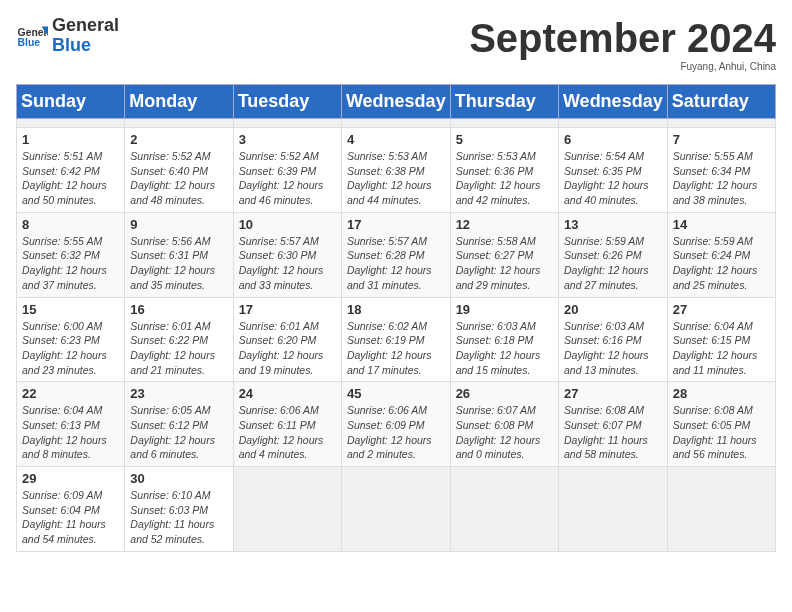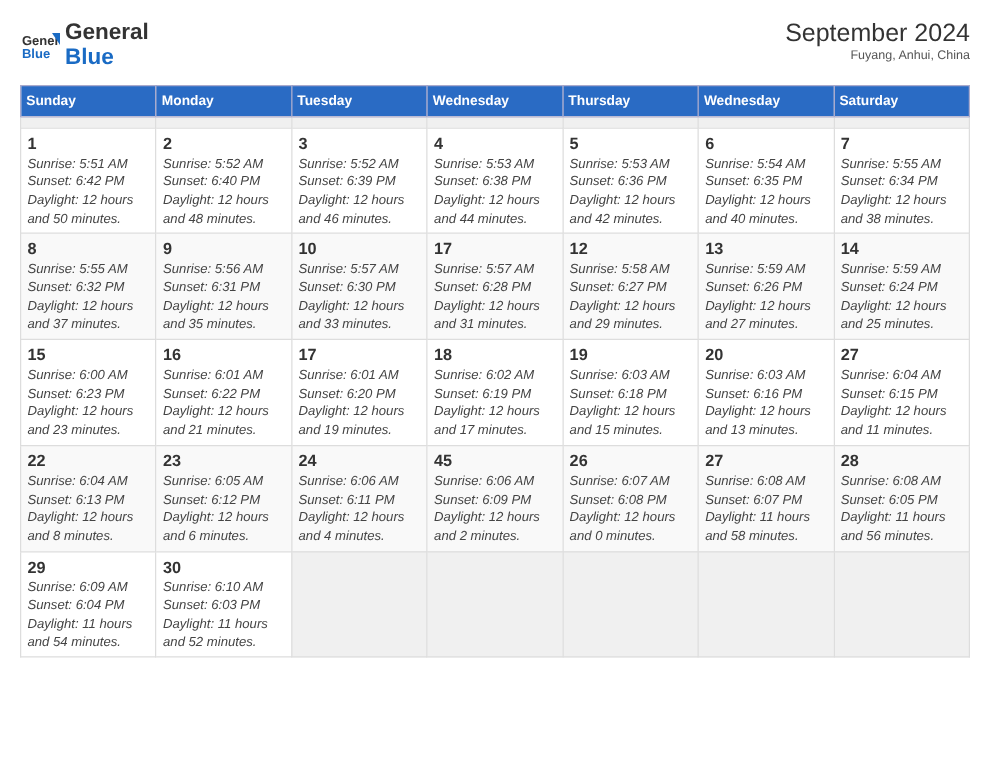--- a/index.html
+++ b/index.html
@@ -31,41 +31,41 @@
       color: #1a6bc4;
     }
     .logo-icon {
       width: 32px;
       height: 32px;
     }
     .title-block {
       text-align: right;
     }
     .month-title {
-      font-size: 20px;
-      font-weight: normal;
+      font-size: 40px;
+      font-weight: bold;
       color: #333;
     }
     .subtitle {
       font-size: 10px;
       color: #555;
     }
     table {
       width: 100%;
       border-collapse: collapse;
       font-size: 11px;
     }
     thead tr {
       background-color: #2a6bc4;
       color: #fff;
     }
     thead th {
       padding: 6px 4px;
       text-align: left;
-      font-size: 11px;
+      font-size: 18px;
       font-weight: bold;
       border: 1px solid #aac;
     }
     tbody tr {
       border: 1px solid #ccc;
     }
     tbody tr:nth-child(odd) {
       background-color: #f9f9f9;
     }
     tbody tr:nth-child(even) {

